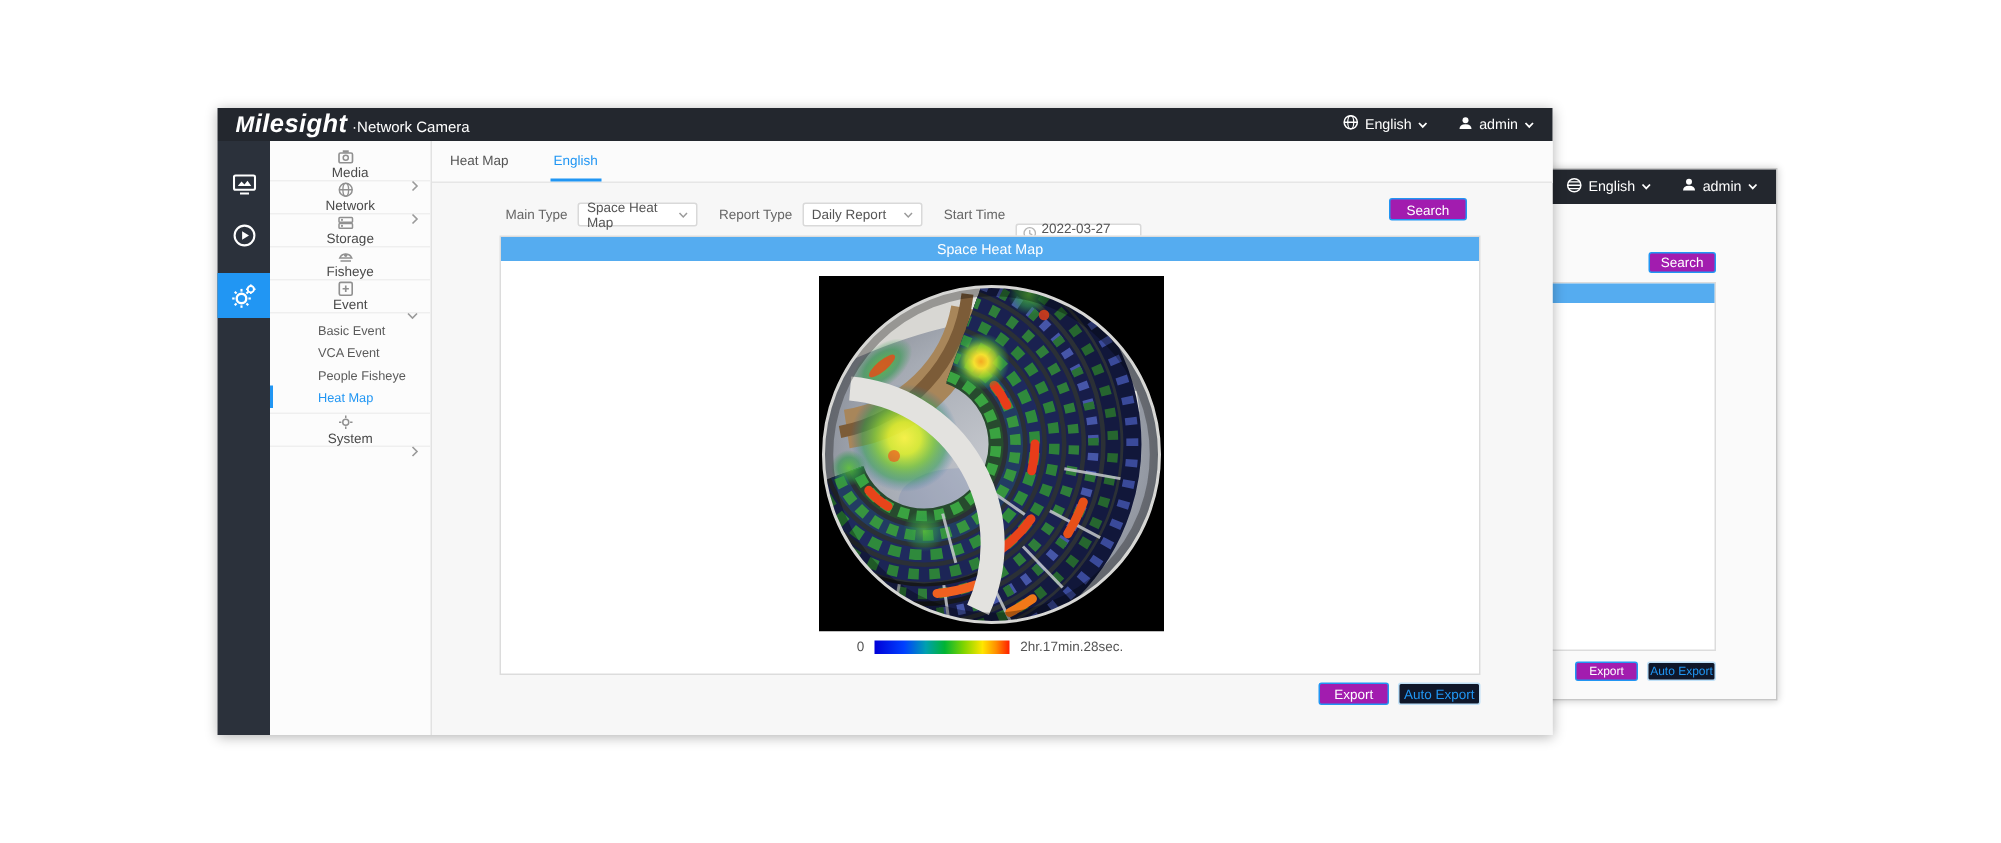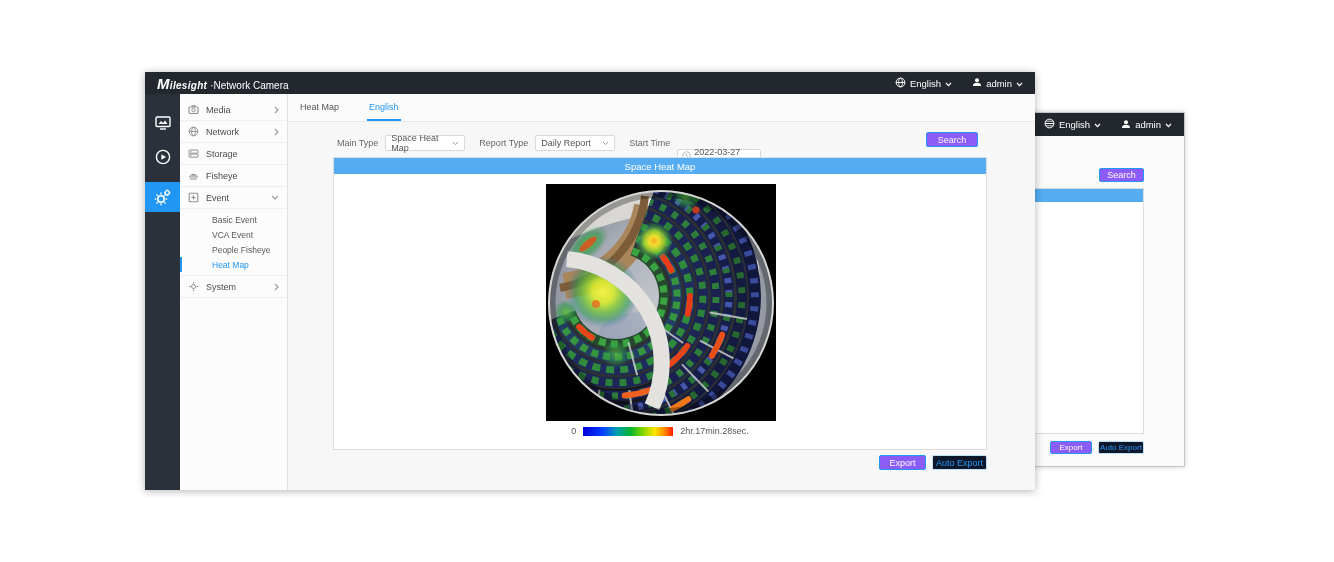--- a/index.html
+++ b/index.html
@@ -3,52 +3,52 @@
 <meta charset="utf-8">
 <style>
   * { margin:0; padding:0; box-sizing:border-box; }
   html,body { width:1334px; height:562px; }
   body { position:relative; background:#ffffff; font-family:"Liberation Sans", sans-serif; overflow:hidden; color:#4f4f4f; }
 
   
   .topbar { height:22px; background:#23272e; display:flex; align-items:center; padding:0 12px; color:#fff; }
   .topbar-right { margin-left:auto; display:flex; align-items:center; gap:20px; font-size:9.5px;justify-content:center; }
   .topbar-group { display:flex; align-items:center; gap:4px; cursor:pointer; }
-  .btn-blue { background:#8b5cf6; color:#fff; border:1px solid #2196f3; border-radius:2px; font-size:9px; display:flex; align-items:center; justify-content:center; cursor:pointer; }
+  .btn-blue { background:#a21caf; color:#fff; border:1px solid #2196f3; border-radius:2px; font-size:9px; display:flex; align-items:center; justify-content:center; cursor:pointer; }
   .btn-ghost { background:#0f172a; color:#2196f3; border:1px solid #bfe0f7; border-radius:2px; font-size:9px; display:flex; align-items:center; justify-content:center; cursor:pointer; }
   .blue-header { background:#55acf0; color:#fff; display:flex; align-items:center; justify-content:center; }
 
   
   #bg-window { position:absolute; left:430px; top:112px; width:755px; height:355px; z-index:1; background:#fafafa; border:1px solid #c6c6c6; box-shadow:0 0 5px rgba(0,0,0,.2); }
   #bg-window .topbar { height:23px; }
   #bg-window .bw-search { position:absolute; right:40px; top:55px; width:45px; height:14px; }
   #bg-window .bw-panel { position:absolute; left:18px; right:40px; top:75px; height:246px; background:#fff; border:1px solid #dcdcdc; }
   #bg-window .bw-panel .blue-header { height:13px; font-size:8.5px; }
   #bg-window .bw-actions { position:absolute; right:40px; top:328px; display:flex; gap:6px; }
   #bg-window .bw-actions .btn-blue { width:42px; height:13px; font-size:8px; }
   #bg-window .bw-actions .btn-ghost { width:46px; height:13px; font-size:8px; }
 
   
   #main-window { position:absolute; left:145px; top:72px; width:890px; height:418px; z-index:2; background:#fff; box-shadow:0 1px 8px rgba(0,0,0,.3); }
   .logo-wrap { display:flex; align-items:baseline; gap:3px; }
-  .logo { font-size:10px; font-weight:bold; font-style:italic; letter-spacing:.3px; }
+  .logo { font-size:17px; font-weight:bold; font-style:italic; letter-spacing:.3px; }
   .logo::first-letter { font-size:15px; }
   .product { font-size:10px; }
   .main-body { position:absolute; top:22px; left:0; right:0; bottom:0; display:flex; }
 
   
   .icon-strip { width:35px; background:#2b313b; display:flex; flex-direction:column; align-items:center; }
   .strip-icon { width:35px; height:30px; display:flex; align-items:center; justify-content:center; cursor:pointer; }
   .strip-icon:first-child { margin-top:14px; }
   .strip-icon + .strip-icon { margin-top:4px; }
   .strip-icon.active { background:#2196f3; margin-top:10px; }
 
   
   .menu { width:108px; background:#fcfcfc; border-right:1px solid #e2e2e2; padding-top:5px; font-size:9px; }
-  .menu-item { height:22px; display:flex; align-items:center; padding:0 8px; border-bottom:1px solid #efefef; cursor:pointer; color:#4a4a4a; }
+  .menu-item { height:22px; display:flex; align-items:center; padding:0 8px; border-bottom:1px solid #efefef; cursor:pointer; color:#4a4a4a;flex-direction:column; }
   .menu-item .mi-icon { width:11px; height:11px; margin-right:7px; display:flex; align-items:center; }
   .menu-item .chev { margin-left:auto; display:flex; }
   .submenu { border-bottom:1px solid #efefef; padding:3px 0; }
   .submenu-item { height:15px; display:flex; align-items:center; padding-left:30px; font-size:8.5px; color:#5a5a5a; cursor:pointer; border-left:2px solid transparent; }
   .submenu-item.active { color:#2196f3; border-left:2px solid #2196f3; }
 
   
   .content { flex:1; position:relative; background:#f7f7f7; }
   .tabbar { height:28px; background:#fbfbfb; border-bottom:1px solid #e6e6e6; display:flex; align-items:stretch; padding-left:10px; gap:26px; font-size:9px; }
   .tab { display:flex; align-items:center; cursor:pointer; color:#555; border-bottom:2px solid transparent; padding:0 2px; }

